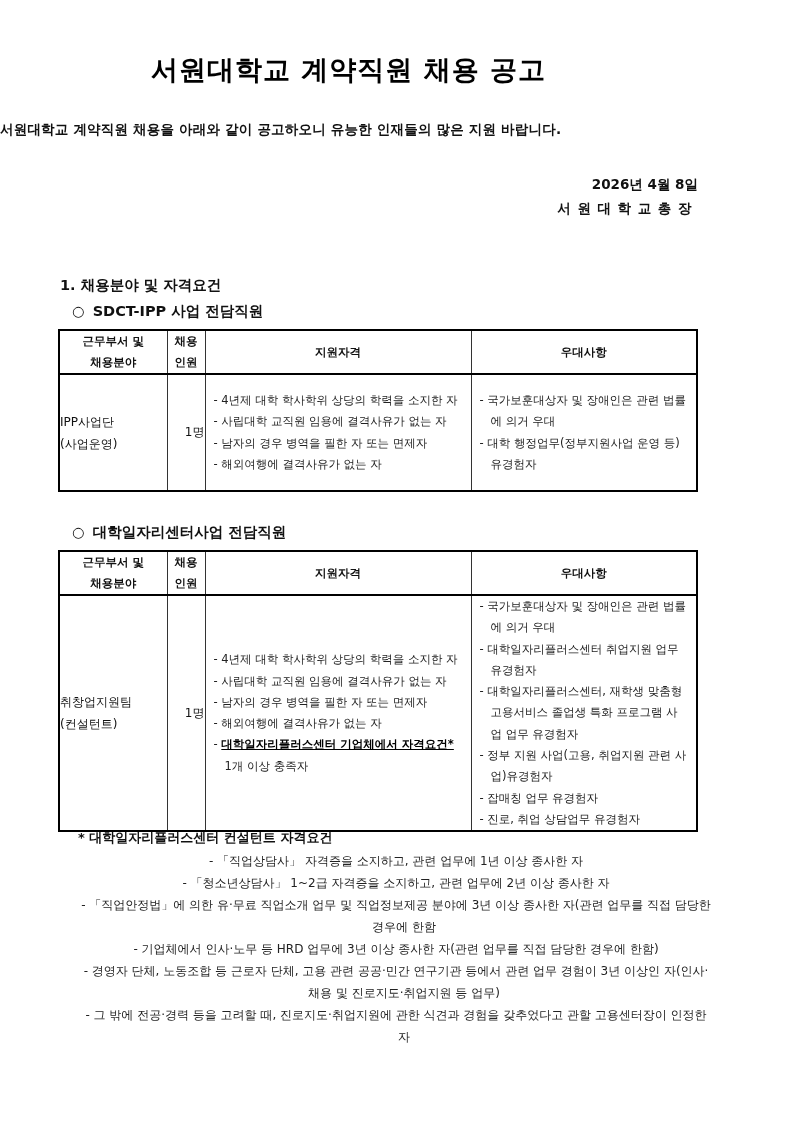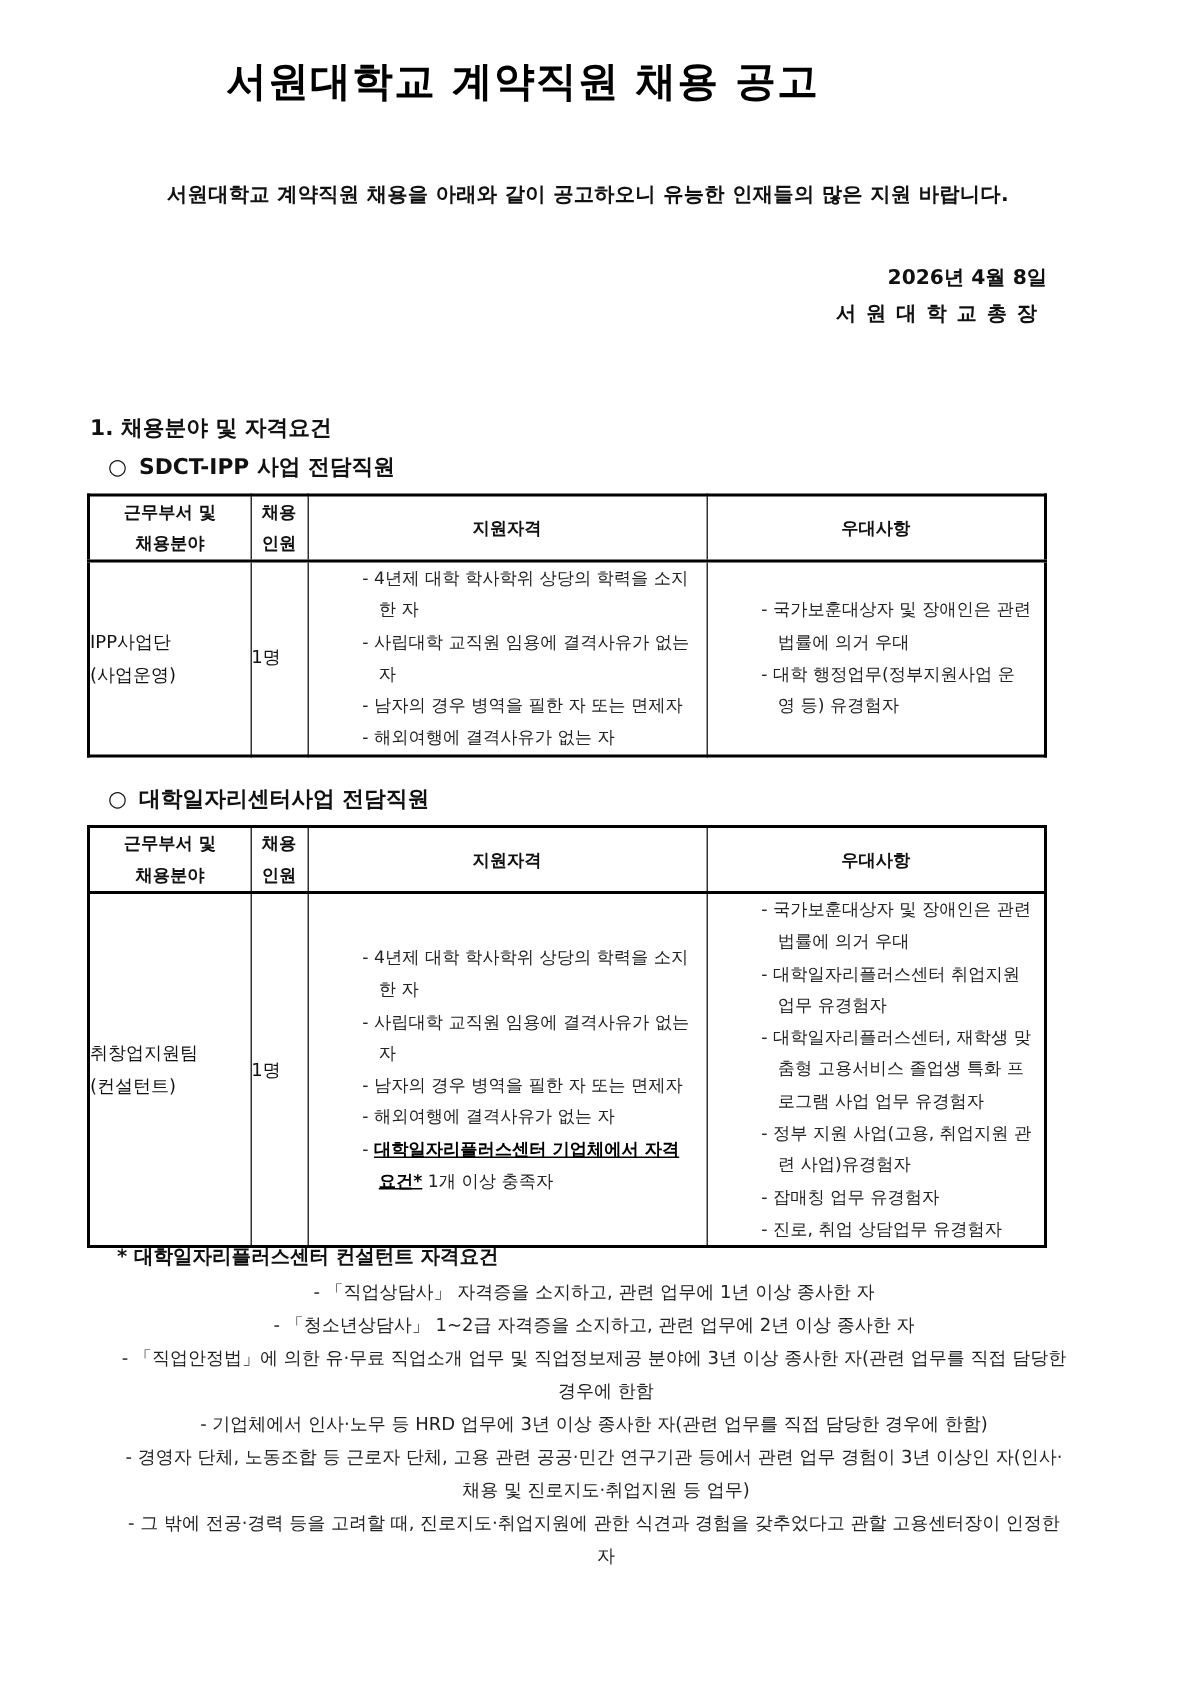--- a/index.html
+++ b/index.html
@@ -3,26 +3,26 @@
 <meta charset="utf-8">
 <style>
   html, body { margin: 0; padding: 0; background: #ffffff; }
   body {
     width: 793px; height: 1122px; position: relative; overflow: hidden;
     font-family: "DejaVu Sans", "Liberation Sans", sans-serif;
     color: #111;
   }
   .page { position: absolute; left: 0; top: 0; width: 793px; height: 1122px; }
   .title {
-    position: absolute; left: 0; width: 697px; top: 36px; text-align: center;
+    position: absolute; left: 0; width: 697px; top: 52px; text-align: center;
     font-size: 27px; font-weight: bold; letter-spacing: 1px; color: #000;
   }
   .intro {
-    position: absolute; left: 0; width: 706px; top: 121px; text-align: center;
-    font-size: 13.5px; font-weight: bold; letter-spacing: 0.2px; margin-left: 39px;
+    position: absolute; left: 0; width: 706px; top: 121px; text-align: left;
+    font-size: 13.5px; font-weight: bold; letter-spacing: 0.2px;
   }
   .date {
     position: absolute; right: 95px; top: 176px; font-size: 13.5px; font-weight: bold;
   }
   .issuer {
     position: absolute; right: 95px; top: 200px; font-size: 13.5px; font-weight: bold; letter-spacing: 6.6px;
   }
   .section-heading {
     position: absolute; left: 60px; top: 276px; font-size: 14.5px; font-weight: bold; text-align: right;
   }
@@ -36,23 +36,23 @@
     border: 2px solid #000;
   }
   table.recruit th, table.recruit td {
     border: 1px solid #333; padding: 0; font-size: 11.5px; vertical-align: middle;
   }
   table.recruit thead th {
     font-weight: bold; text-align: center; line-height: 21px; height: 40px;
     border-bottom: 2px solid #000;
   }
   table.recruit td.dept { text-align: left; font-weight: normal; line-height: 22px; font-size: 12px; }
-  table.recruit td.count { text-align: left; font-size: 12px; }
+  table.recruit td.count { text-align: right; font-size: 12px; }
   ul.items { list-style: none; margin: 0; padding: 0 8px 0 8px; }
-  ul.items li { line-height: 21.3px; text-indent: -11px; padding-left: 11px; font-size: 11.5px; color: #222; margin-left: 28px; }
+  ul.items li { line-height: 21.3px; text-indent: -11px; padding-left: 11px; font-size: 11.5px; color: #222; }
   .em { font-weight: bold; text-decoration: underline; color: #000; }
   .note-heading { position: absolute; left: 78px; top: 829px; font-size: 13px; font-weight: bold; }
   ul.notes {
     position: absolute; left: 81px; top: 850px; width: 630px;
     list-style: none; margin: 0; padding: 0; text-align: center;
   }
   ul.notes li {
     font-size: 12px; line-height: 22px; color: #222;
     text-indent: -16px; padding-left: 16px;
   }

